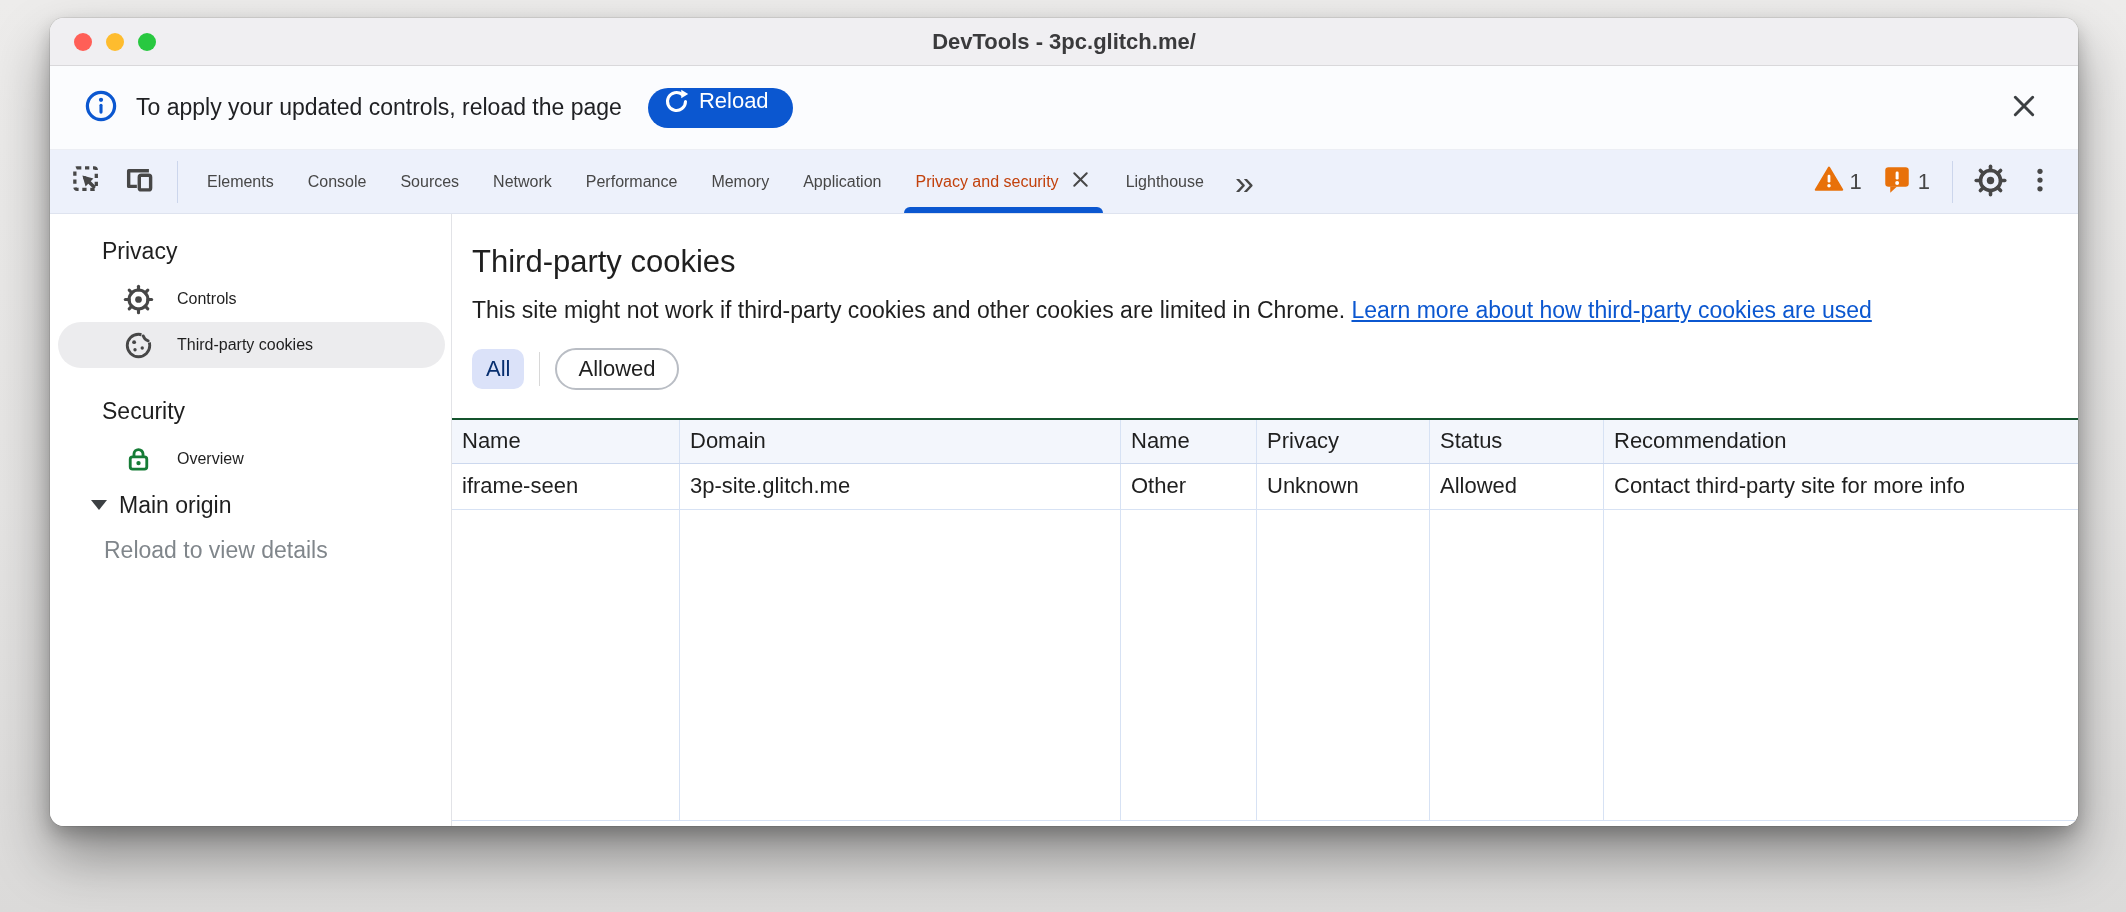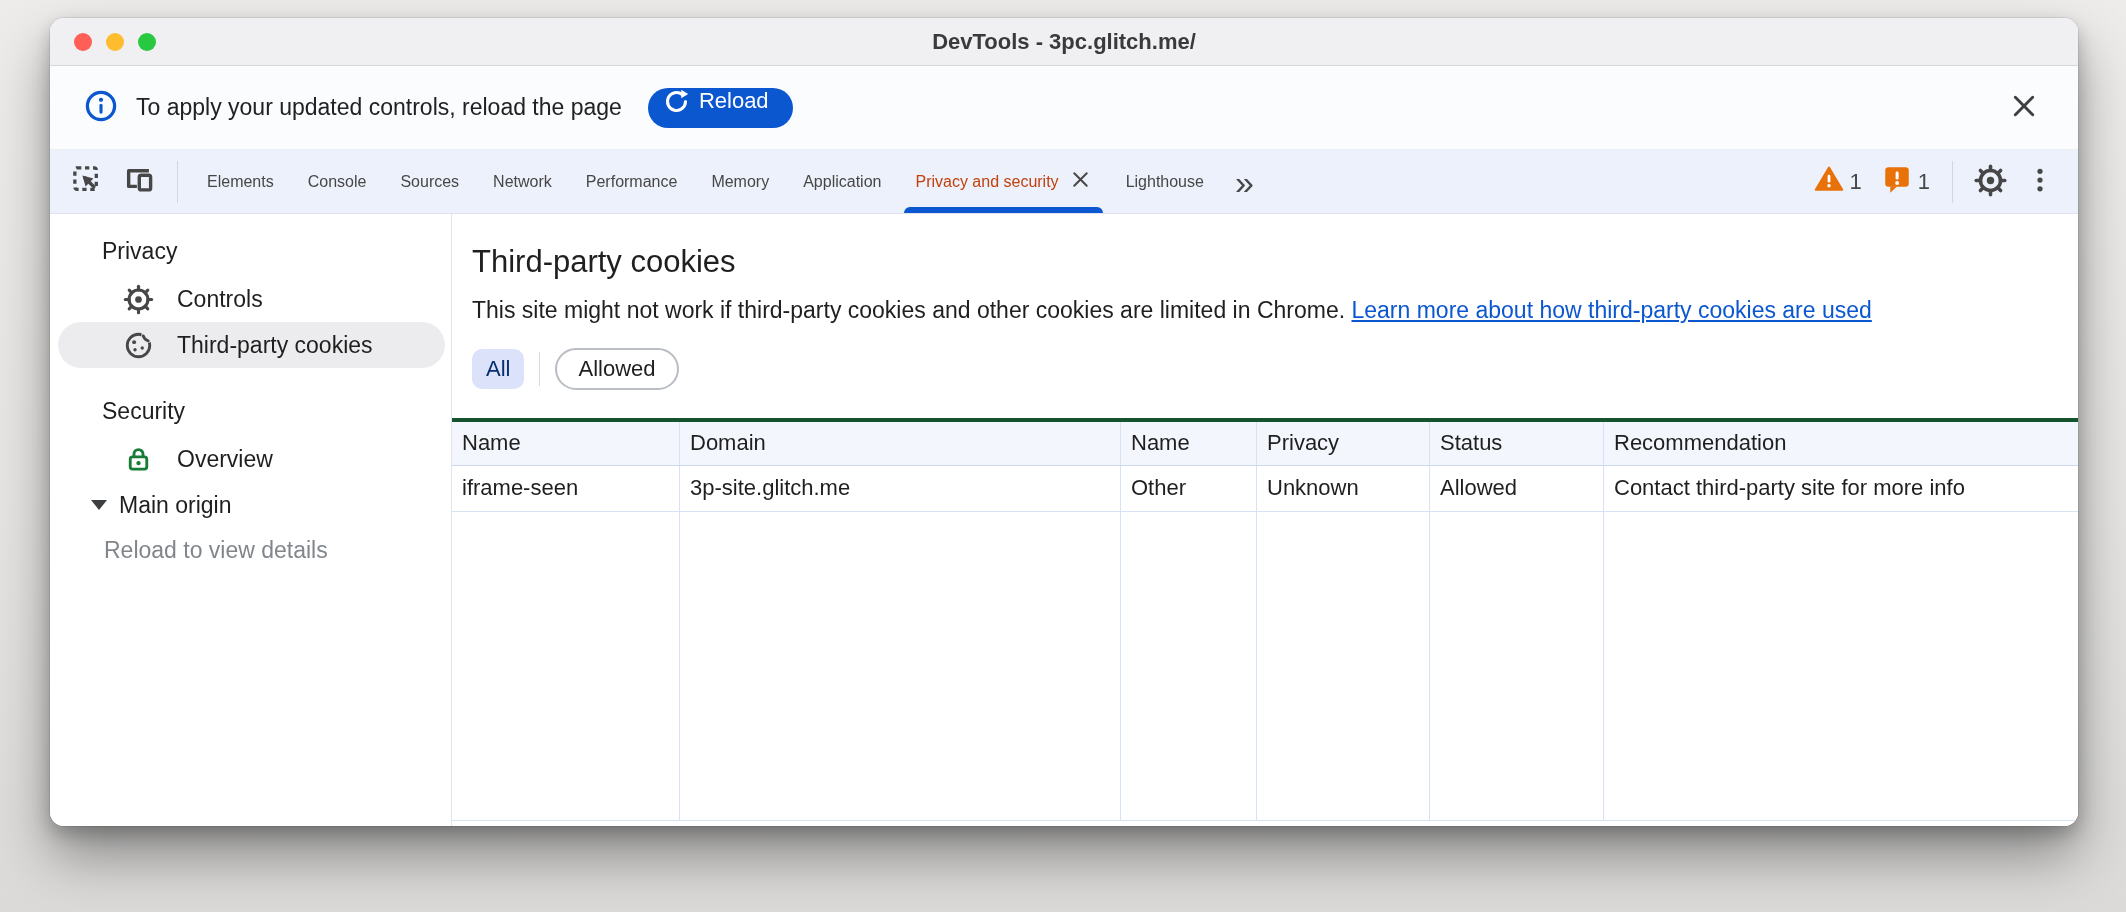--- a/index.html
+++ b/index.html
@@ -57,21 +57,21 @@
   .more-tabs { font-size:34px; color:#474747; padding:0 14px; background:none; border:none; cursor:pointer; line-height:1; }
   .toolbar-right { margin-left:auto; display:flex; align-items:center; }
   .counter { display:flex; align-items:center; gap:6px; padding:0 10px; cursor:pointer; }
   .counter span { font-size:22px; color:#474747; }
   
   .content { flex:1; display:flex; min-height:0; background:#fff; }
   .sidebar { flex:none; width:402px; border-right:1px solid #e2e3e7; padding-top:20px; position:relative; }
   .side-title { font-size:23px; color:#1f1f1f; padding-left:52px; margin-bottom:8px; height:34px; display:flex; align-items:center; }
   .side-row {
     height:46px; display:flex; align-items:center; gap:23px; padding-left:65px;
-    font-size:23px; color:#1f1f1f; margin:0 6px 0 8px; border-radius:24px; cursor:pointer;
+    font-size:16px; color:#1f1f1f; margin:0 6px 0 8px; border-radius:24px; cursor:pointer;
   }
   .side-row.selected { background:#ececee; }
   .side-row .icon { flex:none; display:flex; }
   .side-gap { height:26px; }
   .tree-row { height:46px; display:flex; align-items:center; padding-left:41px; font-size:23px; cursor:pointer; }
   .caret { width:0; height:0; border-left:8px solid transparent; border-right:8px solid transparent; border-top:10px solid #3c4043; margin-right:12px; }
   .side-note { height:44px; display:flex; align-items:center; padding-left:54px; font-size:23px; color:#80868b; }
   
   .main { flex:1; min-width:0; display:flex; flex-direction:column; background:#fff; }
   .main-title { font-size:31px; font-weight:500; color:#1f1f1f; margin:30px 0 0 20px; }
@@ -82,21 +82,21 @@
     background:#dbe2f9; color:#072e6f; font-size:22px; font-weight:500;
     padding:7px 14px; border-radius:10px; border:none; cursor:pointer; font-family:inherit;
   }
   .chip-divider { width:1px; height:34px; background:#d8d8d8; }
   .chip-allowed {
     background:#fff; color:#1f1f1f; font-size:22px; font-family:inherit;
     padding:6px 21px; border:2px solid #b9bdc4; border-radius:21px; cursor:pointer;
   }
   .cookie-table {
     margin-top:28px; flex:1; min-height:0; display:flex; flex-direction:column;
-    border-top:4px solid #14532d; border-bottom:1px solid #d7e2f4; margin-bottom:5px;
+    border-top:2px solid #14532d; border-bottom:1px solid #d7e2f4; margin-bottom:5px;
   }
   .t-head, .t-row, .t-fill { display:grid; grid-template-columns:228px 441px 136px 173px 174px minmax(0,1fr); }
   .t-head { background:#f3f6fc; border-bottom:1px solid #ccd8ee; }
   .t-head > div {
     font-size:22px; color:#1f1f1f; padding:8px 10px 9px 10px; border-right:1px solid #d7e2f4;
     white-space:nowrap; overflow:hidden; cursor:pointer;
   }
   .t-row { border-bottom:1px solid #d7e2f4; cursor:pointer; }
   .t-row > div {
     font-size:22px; color:#1f1f1f; padding:9px 10px 10px 10px; border-right:1px solid #d7e2f4;

